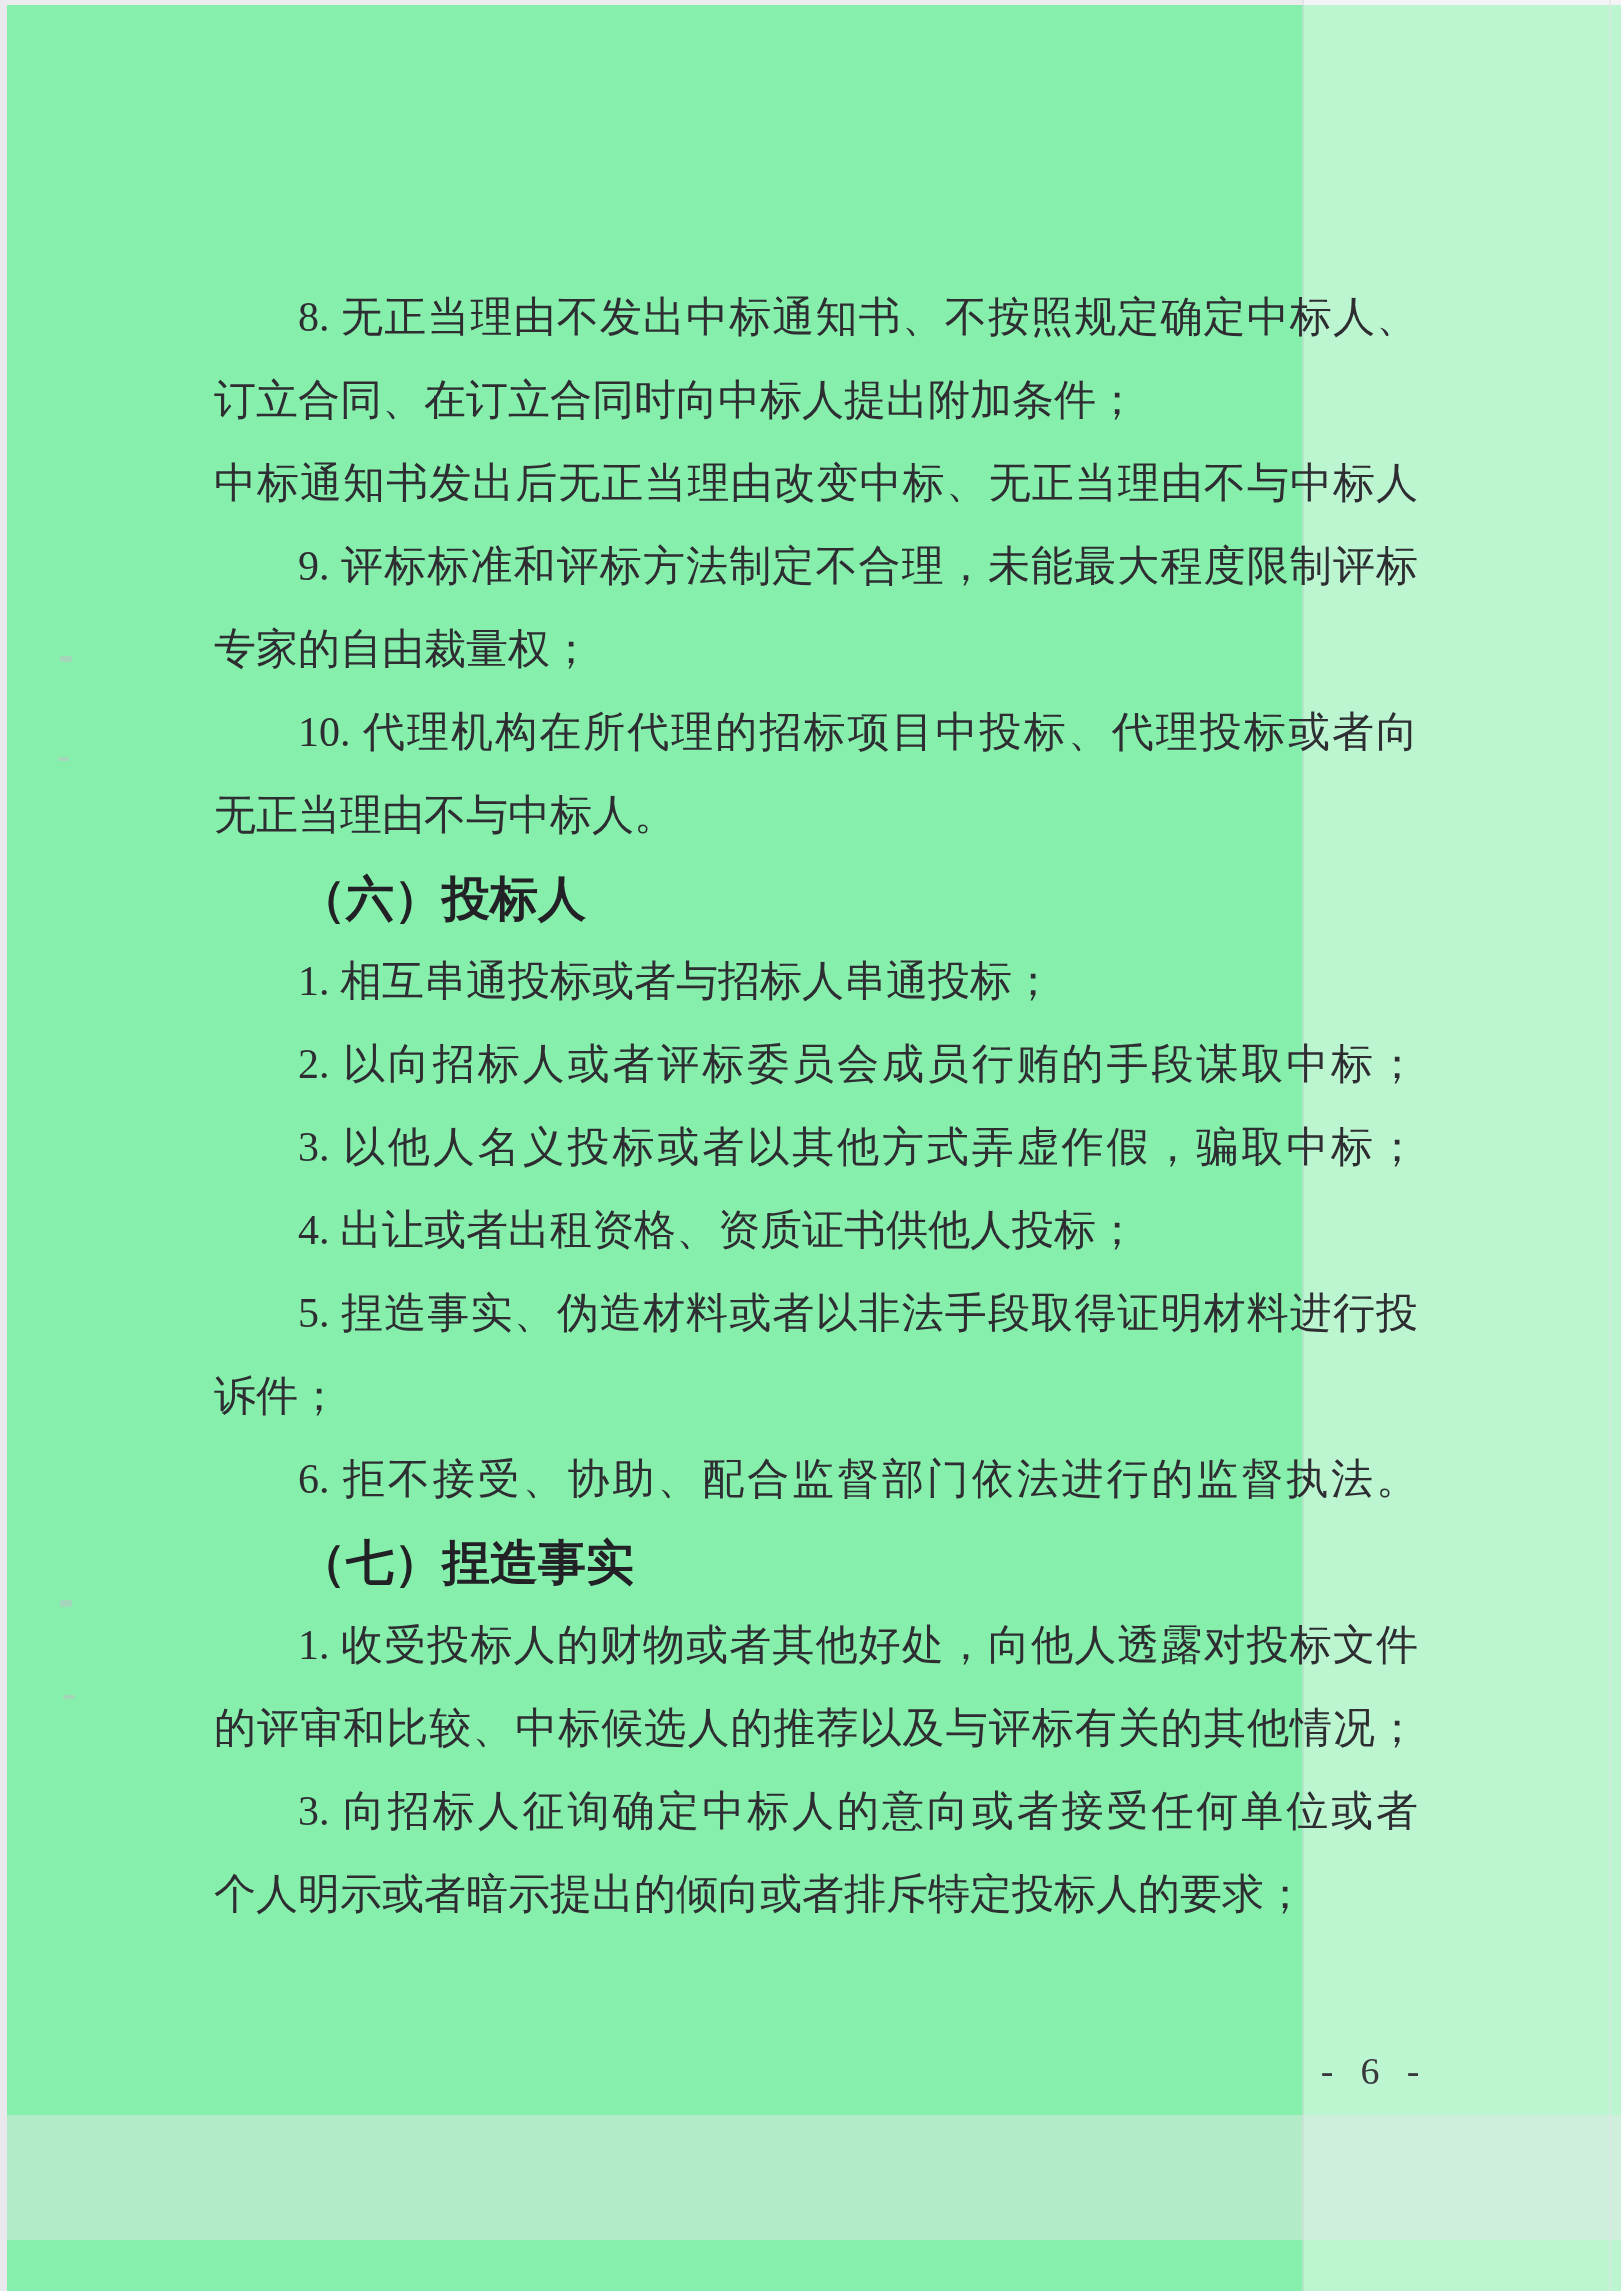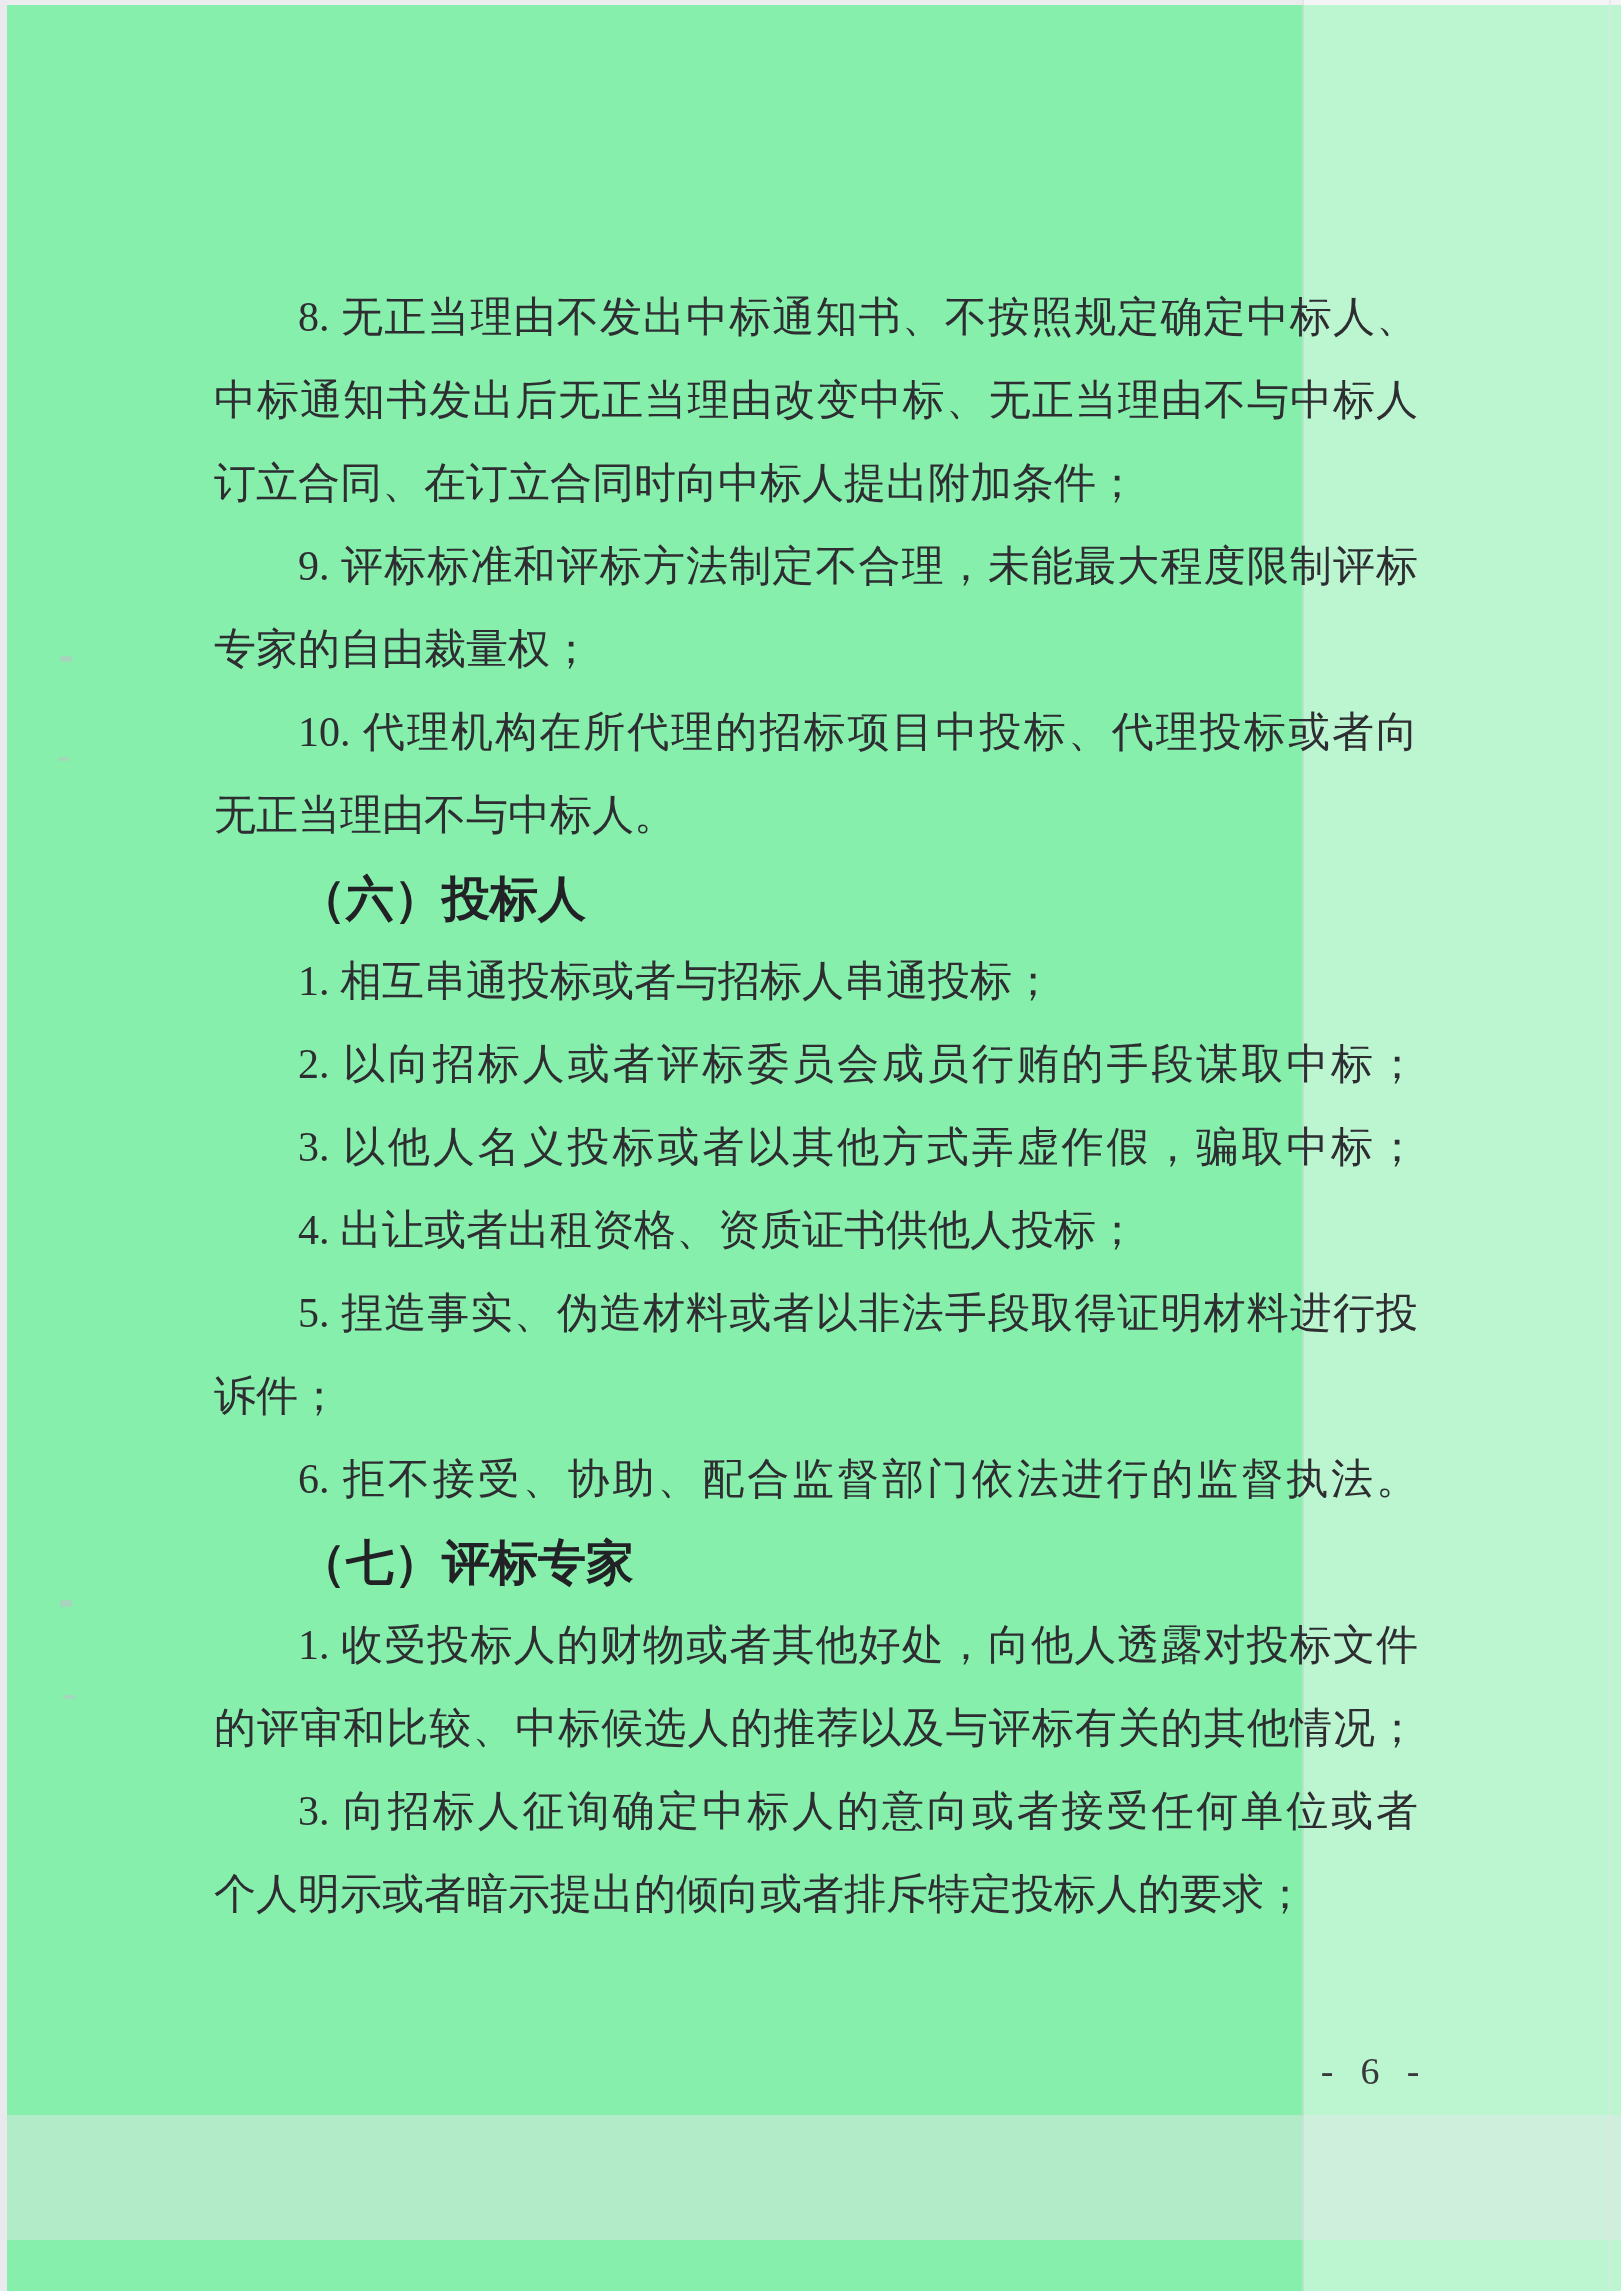--- a/index.html
+++ b/index.html
@@ -89,35 +89,35 @@
   <div class="band-bottom"></div>
   <div class="scan-line-a"></div>
   <div class="scan-line-b"></div>
   <div class="speck s1"></div>
   <div class="speck s2"></div>
   <div class="speck s3"></div>
   <div class="speck s4"></div>
 
   <div class="doc-text">
     <div class="ln ind jf">8. 无正当理由不发出中标通知书、不按照规定确定中标人、</div>
+    <div class="ln">订立合同、在订立合同时向中标人提出附加条件；</div>
     <div class="ln jf">中标通知书发出后无正当理由改变中标、无正当理由不与中标人</div>
-    <div class="ln">订立合同、在订立合同时向中标人提出附加条件；</div>
     <div class="ln ind jf">9. 评标标准和评标方法制定不合理，未能最大程度限制评标</div>
     <div class="ln">专家的自由裁量权；</div>
     <div class="ln ind jf">10. 代理机构在所代理的招标项目中投标、代理投标或者向</div>
     <div class="ln">无正当理由不与中标人。</div>
     <div class="ln ind hd">（六）投标人</div>
     <div class="ln ind">1. 相互串通投标或者与招标人串通投标；</div>
     <div class="ln ind jf">2. 以向招标人或者评标委员会成员行贿的手段谋取中标；</div>
     <div class="ln ind jf">3. 以他人名义投标或者以其他方式弄虚作假，骗取中标；</div>
     <div class="ln ind">4. 出让或者出租资格、资质证书供他人投标；</div>
     <div class="ln ind jf">5. 捏造事实、伪造材料或者以非法手段取得证明材料进行投</div>
     <div class="ln">诉件；</div>
     <div class="ln ind jf">6. 拒不接受、协助、配合监督部门依法进行的监督执法。</div>
-    <div class="ln ind hd">（七）评标专家</div>
+    <div class="ln ind hd">（七）捏造事实</div>
     <div class="ln ind jf">1. 收受投标人的财物或者其他好处，向他人透露对投标文件</div>
     <div class="ln jf">的评审和比较、中标候选人的推荐以及与评标有关的其他情况；</div>
     <div class="ln ind jf">3. 向招标人征询确定中标人的意向或者接受任何单位或者</div>
     <div class="ln">个人明示或者暗示提出的倾向或者排斥特定投标人的要求；</div>
   </div>
 
   <div class="page-number">- 6 -</div>
 
 </div>
 

